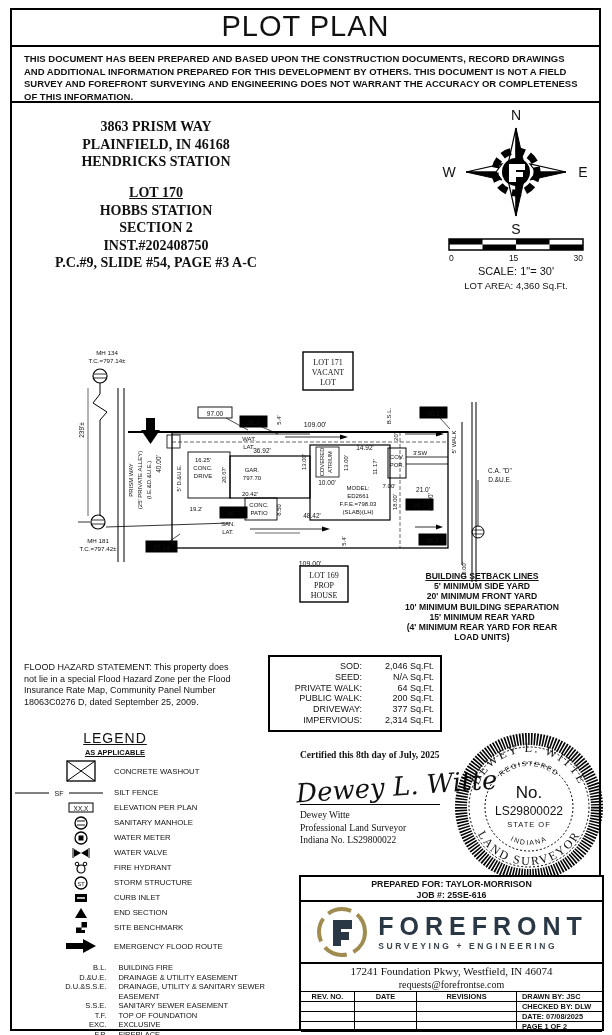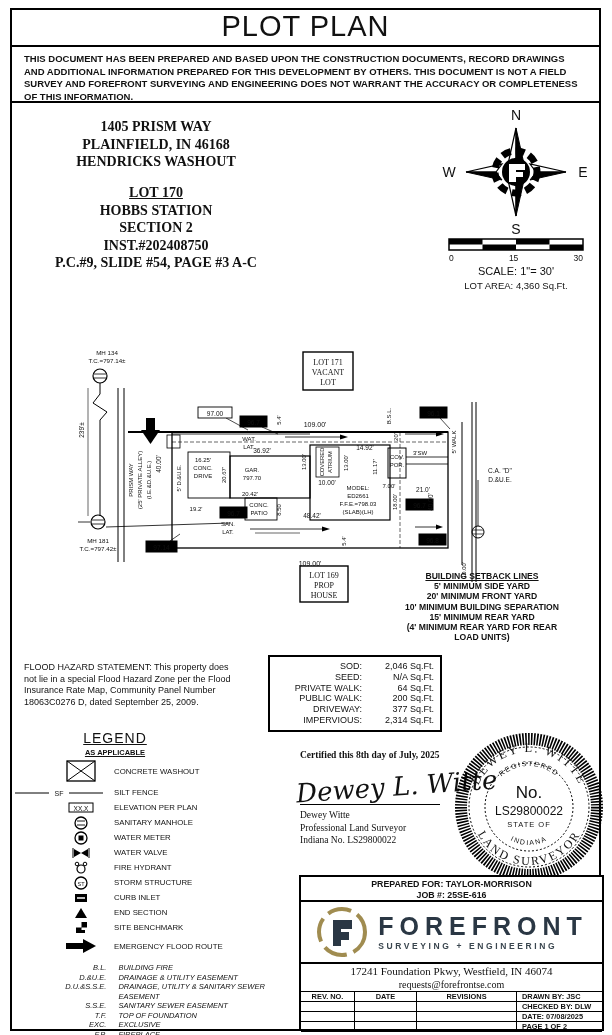--- a/index.html
+++ b/index.html
@@ -29,21 +29,21 @@
   .areas{left:268px;top:655px;width:174px;border:2px solid #000;padding:4px 6px;}
   .area-row{display:flex;font-size:9px;line-height:10.8px;}
   .area-row .al{flex:1;text-align:right;padding-right:10px;}
   .area-row .av{width:62px;text-align:right;}
   .legend{left:30px;top:730px;width:240px;}
   .lg-title{text-align:center;width:170px;font-size:14px;letter-spacing:1px;text-decoration:underline;font-weight:500;}
   .lg-sub{text-align:center;width:170px;font-size:7.5px;font-weight:bold;margin-top:2px;text-decoration:underline;}
   .lg-row{display:flex;align-items:center;height:15px;}
   .lg-sym{width:46px;margin-left:28px;display:flex;justify-content:center;align-items:center;}
   .lg-lab{font-size:7.8px;padding-left:10px;}
-  .ab-row{display:flex;font-size:7.5px;line-height:9.5px;margin-left:14px;font-style:italic;}
+  .ab-row{display:flex;font-size:7.5px;line-height:9.5px;margin-left:14px;}
   .ab-abbr{width:82px;text-align:right;padding-right:12px;}
   .ab-lab{width:170px;}
   .cert{left:300px;top:750px;width:180px;font-family:"Liberation Serif",serif;}
   .cert-line{font-size:9.5px;font-weight:bold;}
   .signature{font-family:"DejaVu Serif",serif;font-style:italic;font-size:26px;
              transform:rotate(-4deg);margin:12px 0 2px -4px;white-space:nowrap;}
   .sig-rule{width:140px;border-top:1.5px solid #000;margin:2px 0 4px 0;}
   .cert-name{font-size:9.5px;line-height:12.5px;}
   .tblock{left:299px;top:875px;width:305px;height:156px;border:2px solid #000;background:#fff;}
   .tb-r1{height:25px;border-bottom:2px solid #000;text-align:center;font-size:8.8px;
@@ -70,23 +70,23 @@
 
   <div class="abs frame"></div>
 
   <div class="abs title-band">
     <h1>PLOT PLAN</h1>
   </div>
 
   <div class="abs disclaimer">THIS DOCUMENT HAS BEEN PREPARED AND BASED UPON THE CONSTRUCTION DOCUMENTS, RECORD DRAWINGS AND ADDITIONAL INFORMATION PREPARED FOR THIS DEVELOPMENT BY OTHERS. THIS DOCUMENT IS NOT A FIELD SURVEY AND FOREFRONT SURVEYING AND ENGINEERING DOES NOT WARRANT THE ACCURACY OR COMPLETENESS OF THIS INFORMATION.</div>
 
   <div class="abs addr">
-    <div>1405 PRISM WAY</div>
+    <div>3863 PRISM WAY</div>
     <div>PLAINFIELD, IN 46168</div>
-    <div>HENDRICKS WASHOUT</div>
+    <div>HENDRICKS STATION</div>
   </div>
 
   <div class="abs lotinfo">
     <div class="u">LOT 170</div>
     <div>HOBBS STATION</div>
     <div>SECTION 2</div>
     <div>INST.#202408750</div>
     <div>P.C.#9, SLIDE #54, PAGE #3 A-C</div>
   </div>
 

